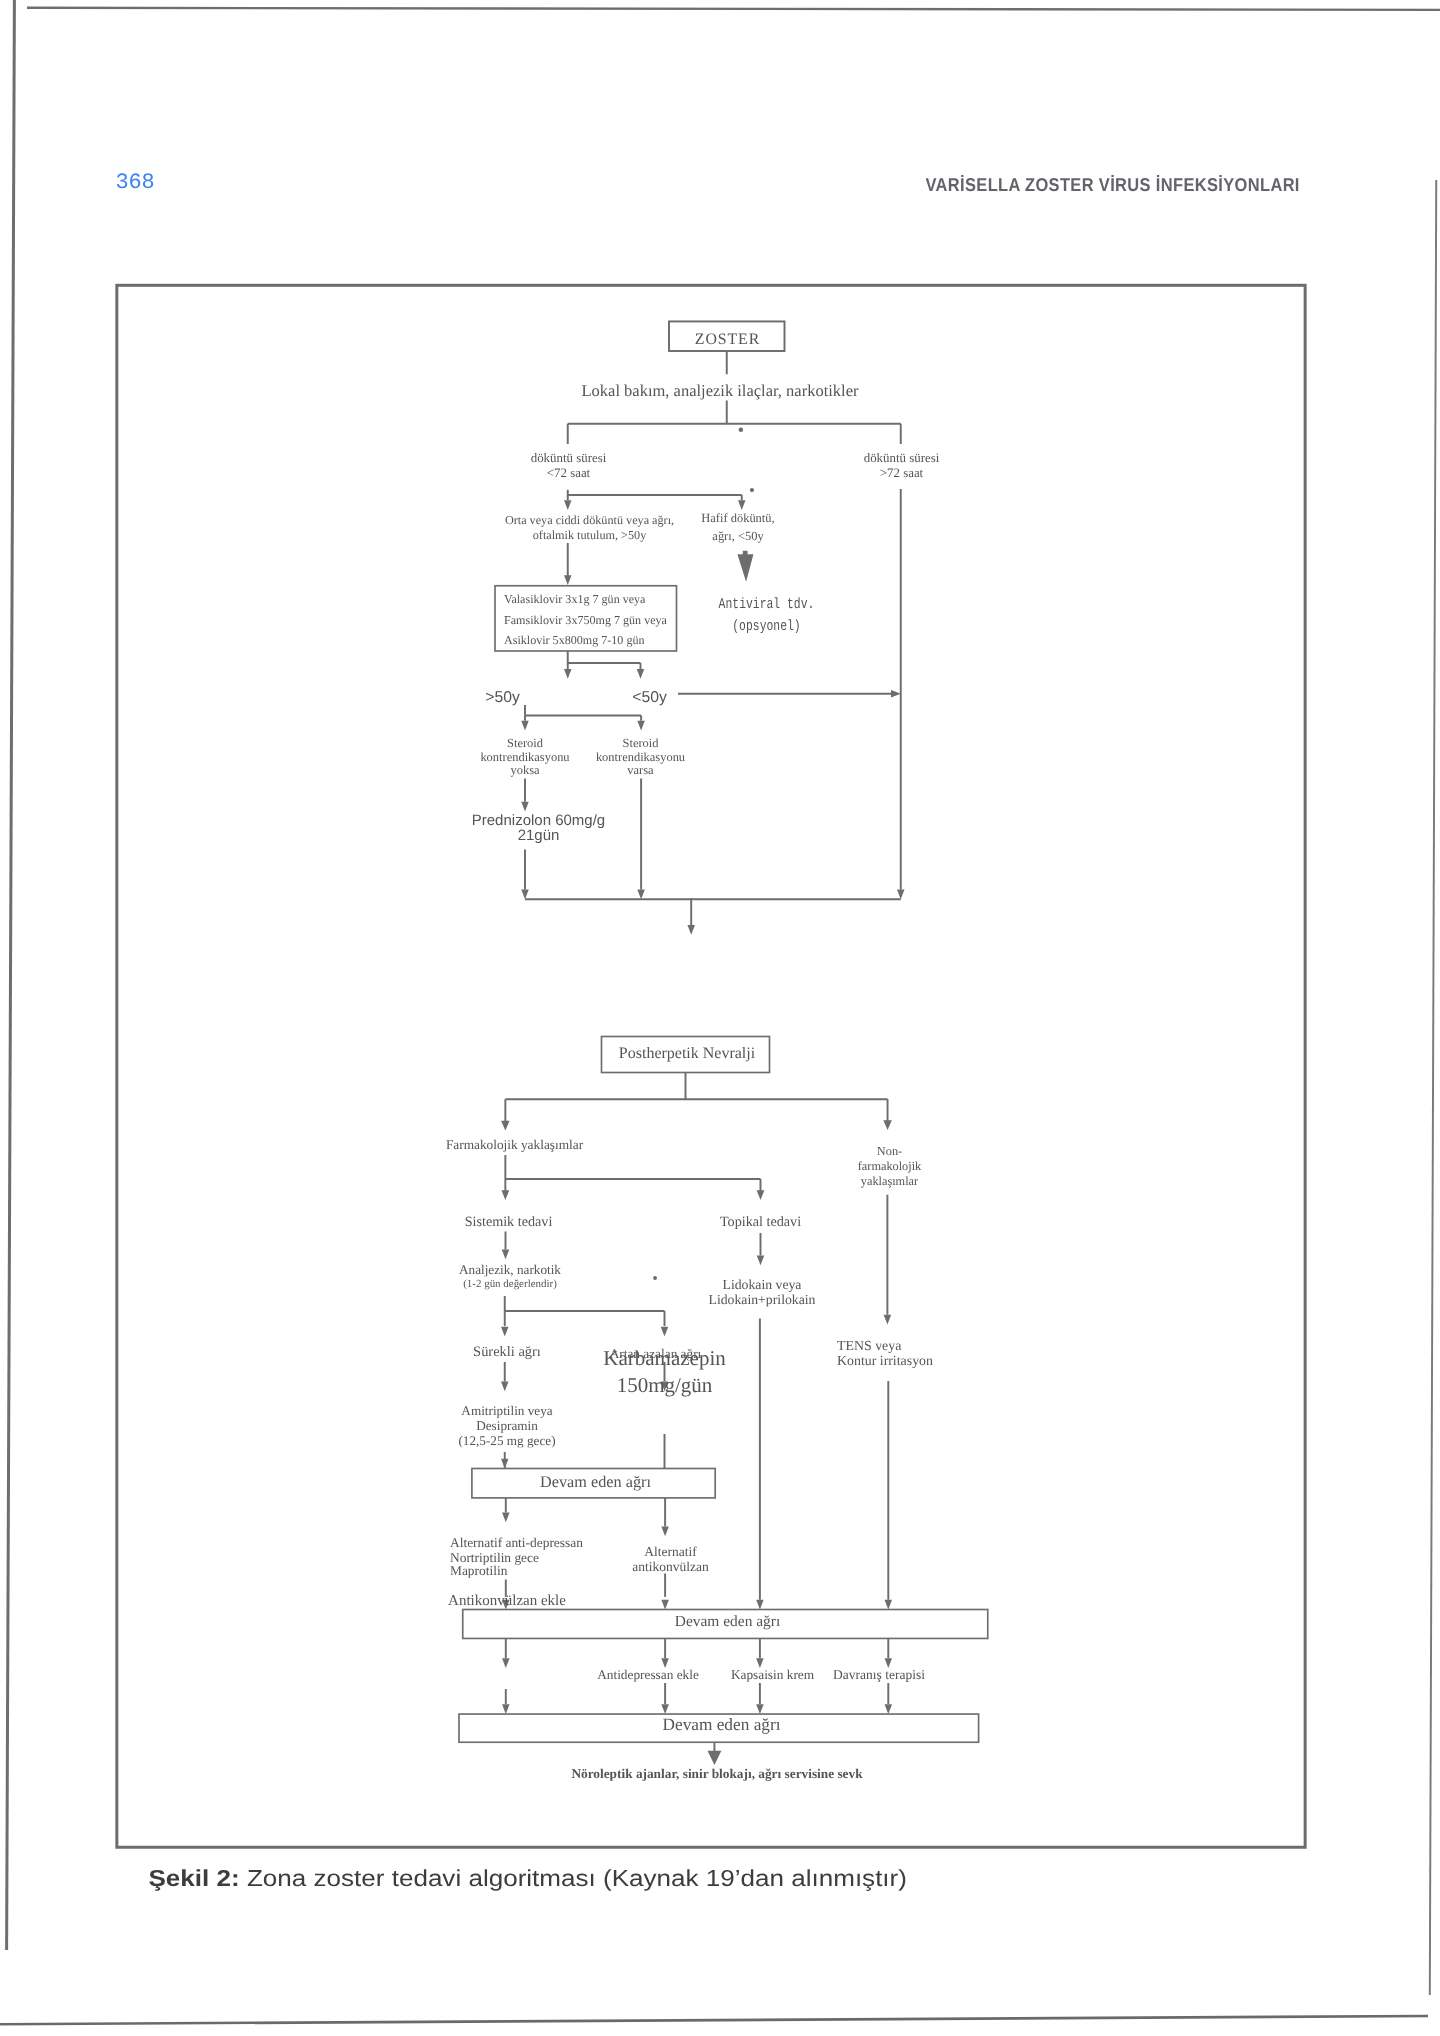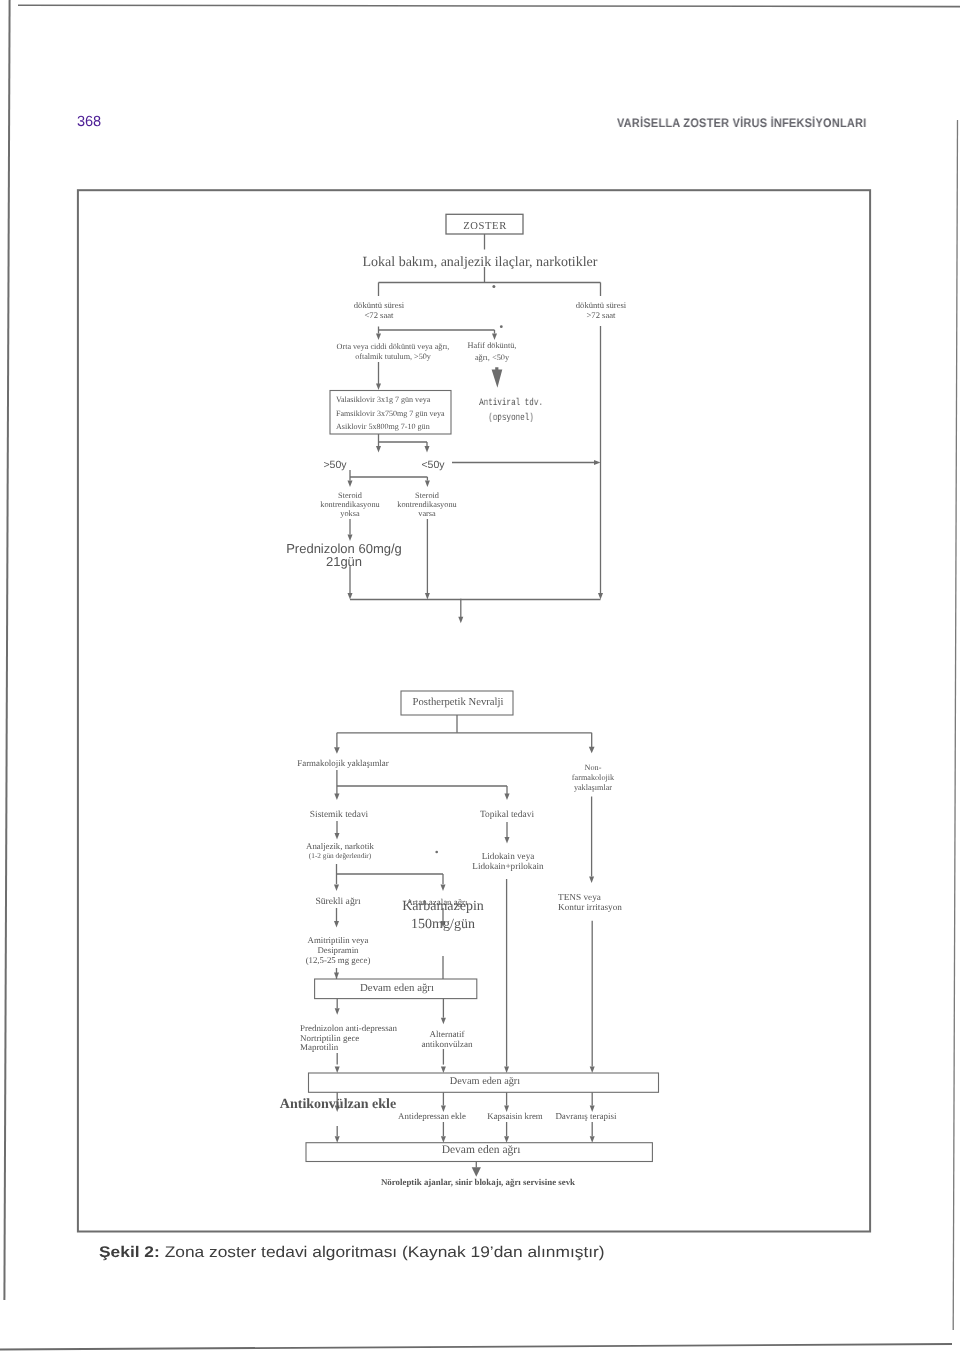--- a/index.html
+++ b/index.html
@@ -1,20 +1,20 @@
 <!DOCTYPE html>
 <html><head>
 <meta charset="utf-8">
 <style>
   html,body{margin:0;padding:0;background:#ffffff;-webkit-font-smoothing:antialiased;text-rendering:geometricPrecision;}
   body{width:960px;height:1357px;position:relative;overflow:hidden;
        font-family:"Liberation Serif",serif;color:#4f4f4f;}
   #page{position:absolute;left:0;top:0;width:960px;height:1357px;}
-  #pagenum{will-change:transform;position:absolute;left:76.5px;top:113.5px;font-family:Liberation Sans, sans-serif;
-           font-size:14.6px;color:#4c1d95;letter-spacing:-0.1px;}
+  #pagenum{will-change:transform;position:absolute;left:76.5px;top:113.5px;font-family:Liberation Mono, monospace;
+           font-size:14.6px;color:#3b82f6;letter-spacing:-0.1px;}
   #runhead{will-change:transform;position:absolute;left:617px;top:116px;font-family:"Liberation Sans",sans-serif;
            font-size:12.4px;color:#63636a;letter-spacing:0.28px;font-weight:700;transform:scaleX(0.884);transform-origin:left top;}
   #caption{will-change:transform;position:absolute;left:99.3px;top:1243.8px;font-family:"Liberation Sans",sans-serif;
            font-size:15.4px;color:#3d3d3d;white-space:nowrap;transform:scaleX(1.128);transform-origin:left top;}
   #caption .lbl{font-weight:bold;}
   svg.lay{position:absolute;left:0;top:0;width:960px;height:1357px;overflow:visible;}
   .nd{position:absolute;text-align:center;color:#555;line-height:1.18;white-space:nowrap;will-change:transform;}
   .serif{font-family:"Liberation Serif",serif;}
   .sans{font-family:"Liberation Sans",sans-serif;}
   .mono{font-family:"Liberation Mono",monospace;}
@@ -148,21 +148,21 @@
       <circle cx="493.9" cy="286.5" r="1.5"></circle>
       <circle cx="501.3" cy="326.7" r="1.4"></circle>
       <circle cx="436.7" cy="852.0" r="1.3"></circle>
     </g>
   </svg>
 
   <div id="labels">
       <div class="nd serif" style="font-size: 10.6px; font-weight: normal; letter-spacing: 0.6px; top: 220.6px; width: 120px; left: 424.8px;">
         <div>ZOSTER</div>
       </div>
-      <div class="nd serif" style="font-size: 14px; top: 254.75px; width: 300px; left: 330px;">
+      <div class="nd serif" style="font-size: 11px; top: 254.75px; width: 300px; left: 330px;">
         <div>Lokal bakım, analjezik ilaçlar, narkotikler</div>
       </div>
       <div class="nd serif" style="font-size: 8.6px; line-height: 1.1163; top: 300.7px; width: 140px; left: 308.5px;">
         <div>döküntü süresi</div>
         <div>&lt;72 saat</div>
       </div>
       <div class="nd serif" style="font-size: 8.6px; line-height: 1.1163; top: 300.7px; width: 140px; left: 530.5px;">
         <div>döküntü süresi</div>
         <div>&gt;72 saat</div>
       </div>
@@ -192,21 +192,21 @@
       <div class="nd serif" style="font-size: 8.3px; line-height: 1.1084; top: 491.4px; width: 160px; left: 270px;">
         <div>Steroid</div>
         <div>kontrendikasyonu</div>
         <div>yoksa</div>
       </div>
       <div class="nd serif" style="font-size: 8.3px; line-height: 1.1084; top: 491.4px; width: 160px; left: 347.4px;">
         <div>Steroid</div>
         <div>kontrendikasyonu</div>
         <div>varsa</div>
       </div>
-      <div class="nd sans" style="font-size: 13px; line-height: 0.988372; top: 543.25px; width: 160px; left: 264px;">
+      <div class="nd sans" style="font-size: 10px; line-height: 0.988372; top: 543.25px; width: 160px; left: 279px;">
         <div>Prednizolon 60mg/g</div>
         <div>21gün</div>
       </div>
       <div class="nd serif" style="font-size: 10.66px; top: 696.71px; width: 160px; left: 377.5px;">
         <div>Postherpetik Nevralji</div>
       </div>
       <div class="nd serif" style="font-size: 8.9px; top: 757.75px; width: 200px; left: 243px;">
         <div>Farmakolojik yaklaşımlar</div>
       </div>
       <div class="nd serif" style="font-size: 8.2px; line-height: 1.1951; top: 763.1px; width: 120px; left: 533px;">
@@ -246,32 +246,32 @@
         <div>(12,5-25 mg gece)</div>
       </div>
       <div class="nd serif" style="font-size: 14px; line-height: 1.2824; top: 898px; width: 140px; left: 373px;">
         <div>Karbamazepin</div>
         <div>150mg/gün</div>
       </div>
       <div class="nd serif" style="font-size: 10.83px; top: 981.62px; width: 200px; left: 296.8px;">
         <div>Devam eden ağrı</div>
       </div>
       <div class="nd serif" style="font-size: 8.95px; line-height: 1.0838; top: 1024.05px; text-align: left; left: 300px; width: 200px;">
-        <div>Prednizolon anti-depressan</div>
+        <div>Alternatif anti-depressan</div>
         <div>Nortriptilin gece</div>
         <div>Maprotilin</div>
       </div>
       <div class="nd serif" style="font-size: 8.99px; line-height: 1.0901; top: 1029.8px; width: 140px; left: 377px;">
         <div>Alternatif</div>
         <div>antikonvülzan</div>
       </div>
       <div class="nd serif" style="font-size: 10.3px; top: 1076.23px; width: 200px; left: 385px;">
         <div>Devam eden ağrı</div>
       </div>
-      <div class="nd serif" style="font-size: 14px; top: 1097px; width: 140px; left: 267.6px; font-weight: bold;">
+      <div class="nd serif" style="font-size: 10px; top: 1062px; width: 140px; left: 267.6px;">
         <div>Antikonvülzan ekle</div>
       </div>
       <div class="nd serif" style="font-size: 8.9px; top: 1111.25px; width: 140px; left: 361.6px;">
         <div>Antidepressan ekle</div>
       </div>
       <div class="nd serif" style="font-size: 8.9px; top: 1111.25px; width: 140px; left: 444.7px;">
         <div>Kapsaisin krem</div>
       </div>
       <div class="nd serif" style="font-size: 9px; top: 1111.19px; width: 140px; left: 515.5px;">
         <div>Davranış terapisi</div>

